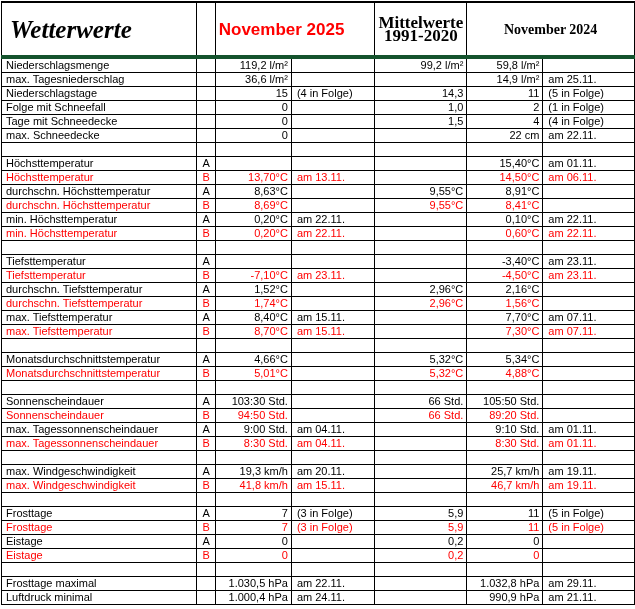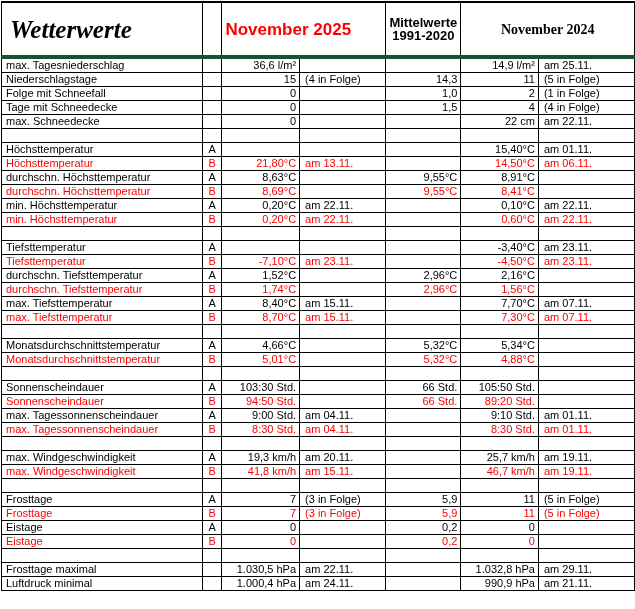--- a/index.html
+++ b/index.html
@@ -18,21 +18,21 @@
     font-size:11px; line-height:13px; height:13px;
     padding:0 3px; white-space:nowrap; overflow:hidden;
     font-weight:normal;
   }
   thead th { height:52px; border-bottom:4px solid #14532d; vertical-align:middle; }
   th.c-title {
     font-family:"Liberation Serif", serif; font-style:italic; font-weight:bold;
     font-size:25px; text-align:left; padding-left:8px;
   }
   th.c-nov25 { color:var(--accent-red,#FF0000); font-weight:bold; font-size:17px; text-align:left; }
-  th.c-mittel { font-family:Liberation Sans, sans-serif; font-weight:bold; font-size:13px; line-height:13px; text-align:center; }
+  th.c-mittel { font-family:Liberation Serif, serif; font-weight:bold; font-size:17px; line-height:13px; text-align:center; }
   th.c-nov24 { font-family:"Liberation Serif", serif; font-weight:bold; font-size:14px; text-align:center; }
   td.c-label { text-align:left; padding-left:4px; }
   td.c-ab    { text-align:center; padding:0 1px; }
   td.c-v25, td.c-mit, td.c-v24 { text-align:right; }
   td.c-n25, td.c-n24 { text-align:left; padding-left:5px; }
   tr.red td { color:var(--accent-red,#FF0000); }
 </style>
 </head>
 <body>
 
@@ -54,20 +54,29 @@
         <th class="c-nov25" colspan="2">November 2025</th>
         <th class="c-mittel">
           <span>Mittelwerte</span><br>
           <span>1991-2020</span>
         </th>
         <th class="c-nov24" colspan="2">November 2024</th>
       </tr>
     </thead>
     <tbody id="table-body">
         <tr>
+          <td class="c-label">Niederschlagsmenge</td>
+          <td class="c-ab"></td>
+          <td class="c-v25">119,2 l/m²</td>
+          <td class="c-n25"></td>
+          <td class="c-mit">99,2 l/m²</td>
+          <td class="c-v24">59,8 l/m²</td>
+          <td class="c-n24"></td>
+        </tr>
+        <tr>
           <td class="c-label">max. Tagesniederschlag</td>
           <td class="c-ab"></td>
           <td class="c-v25">36,6 l/m²</td>
           <td class="c-n25"></td>
           <td class="c-mit"></td>
           <td class="c-v24">14,9 l/m²</td>
           <td class="c-n24">am 25.11.</td>
         </tr>
         <tr>
           <td class="c-label">Niederschlagstage</td>
@@ -119,21 +128,21 @@
           <td class="c-ab">A</td>
           <td class="c-v25"></td>
           <td class="c-n25"></td>
           <td class="c-mit"></td>
           <td class="c-v24">15,40°C</td>
           <td class="c-n24">am 01.11.</td>
         </tr>
         <tr class="red">
           <td class="c-label">Höchsttemperatur</td>
           <td class="c-ab">B</td>
-          <td class="c-v25">21,80°C</td>
+          <td class="c-v25">13,70°C</td>
           <td class="c-n25">am 13.11.</td>
           <td class="c-mit"></td>
           <td class="c-v24">14,50°C</td>
           <td class="c-n24">am 06.11.</td>
         </tr>
         <tr>
           <td class="c-label">durchschn. Höchsttemperatur</td>
           <td class="c-ab">A</td>
           <td class="c-v25">8,63°C</td>
           <td class="c-n25"></td>

